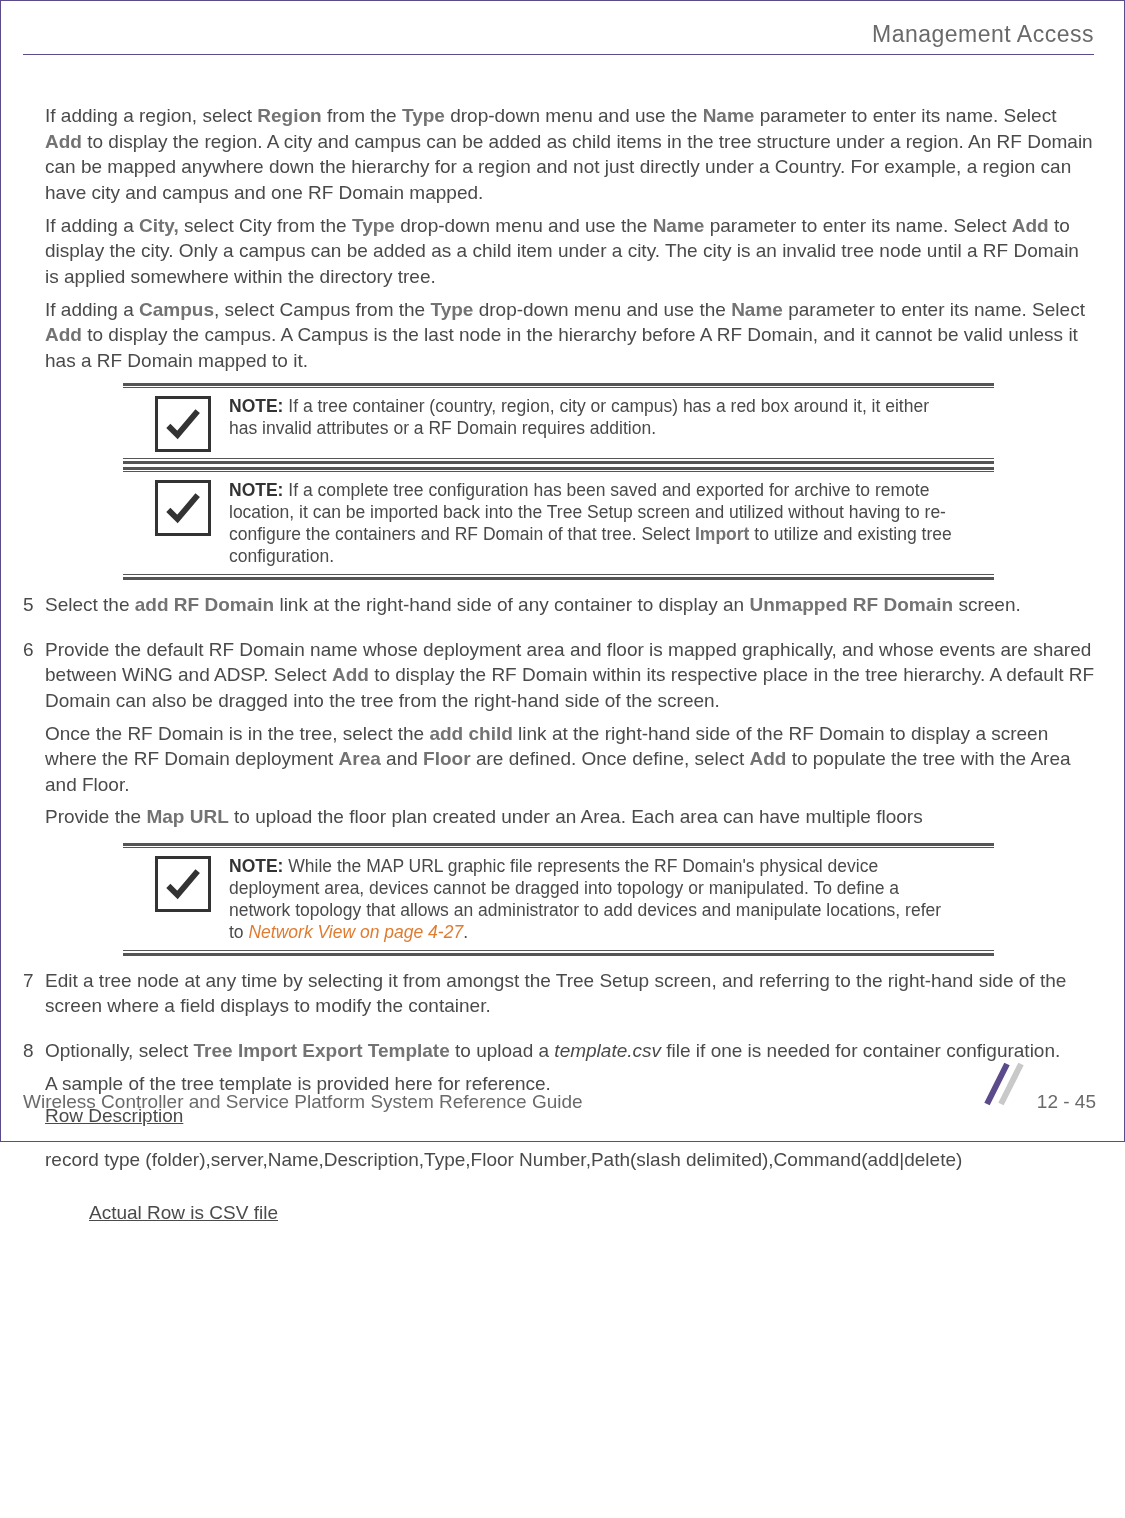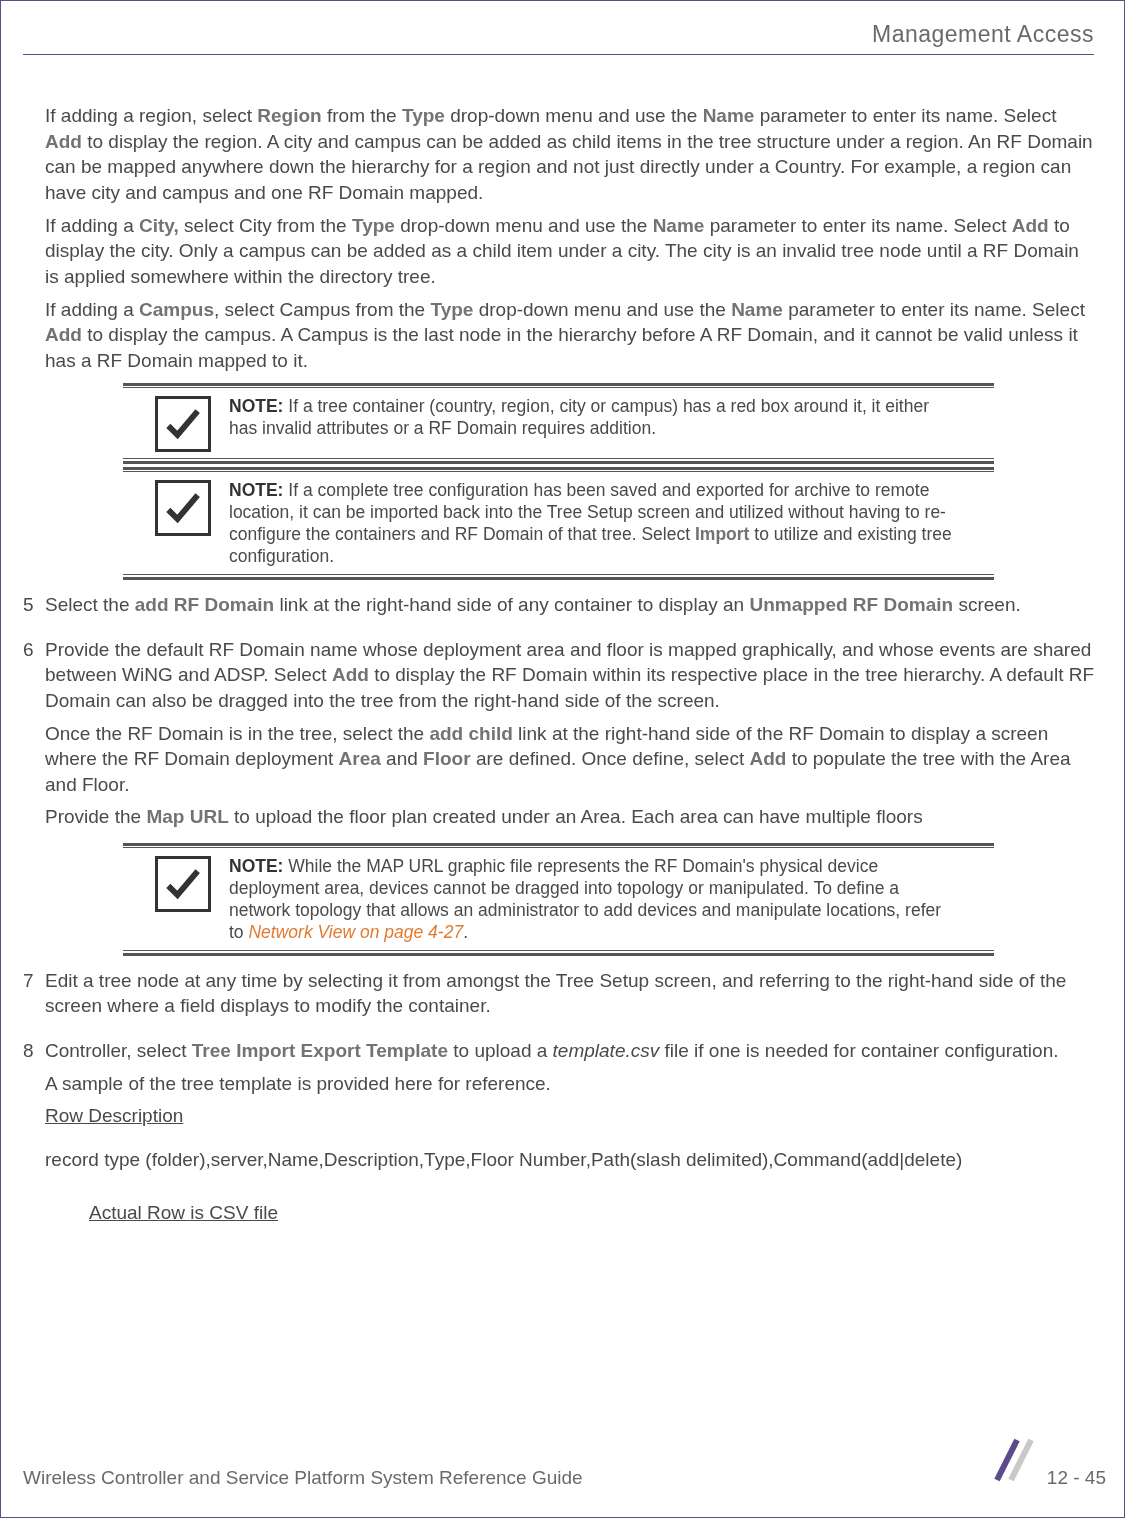--- a/index.html
+++ b/index.html
@@ -9,21 +9,21 @@
       background: #fff;
       font-family: Arial, Helvetica, sans-serif;
       color: #4a4a4a;
       font-size: 19px;
       line-height: 1.35;
       position: relative;
       padding: 0;
     }
     .page {
       width: 1125px;
-      height: 1518px;
+      height: 1142px;
       border: 1px solid #5c4b8a;
       position: relative;
       padding: 18px 30px 0 22px;
     }
     .header-title {
       text-align: right;
       font-size: 23px;
       font-weight: 300;
       color: #6a6a6a;
       letter-spacing: 0.5px;
@@ -110,21 +110,21 @@
     .italic { font-style: italic; margin-top: 36px; }
     .orange-link {
       color: #e07b2f;
       font-style: italic;
     }
     .underline { text-decoration: underline; }
     .footer {
       position: absolute;
       bottom: 26px;
       left: 22px;
-      right: 18px;
+      right: 28px;
       display: flex;
       justify-content: space-between;
       align-items: flex-end;
       color: #6a6a6a;
       font-size: 19px;
       font-weight: 300;
     }
     .footer-right {
       display: flex;
       align-items: flex-end;
@@ -236,21 +236,21 @@
       <div class="step-num">7</div>
       <div class="step-body">
         <p>Edit a tree node at any time by selecting it from amongst the Tree Setup screen, and referring to the right-hand side of the screen where a field displays to modify the container.</p>
       </div>
     </div>
 
     <div class="step-row">
       <div class="step-num">8</div>
       <div class="step-body">
         <p>
-          <span>Controller, select </span><span class="bold-purple">Tree Import Export Template</span><span> to upload a </span><span class="italic">template.csv</span><span> file if one is needed for container configuration.</span>
+          <span>Optionally, select </span><span class="bold-purple">Tree Import Export Template</span><span> to upload a </span><span class="italic">template.csv</span><span> file if one is needed for container configuration.</span>
         </p>
         <p>A sample of the tree template is provided here for reference.</p>
         <p><span class="underline">Row Description</span></p>
         <p style="margin-top:18px;">record type (folder),server,Name,Description,Type,Floor Number,Path(slash delimited),Command(add|delete)</p>
         <p style="margin-top:28px;margin-left:44px;"><span class="underline">Actual Row is CSV file</span></p>
       </div>
     </div>
 
   </div>
 

